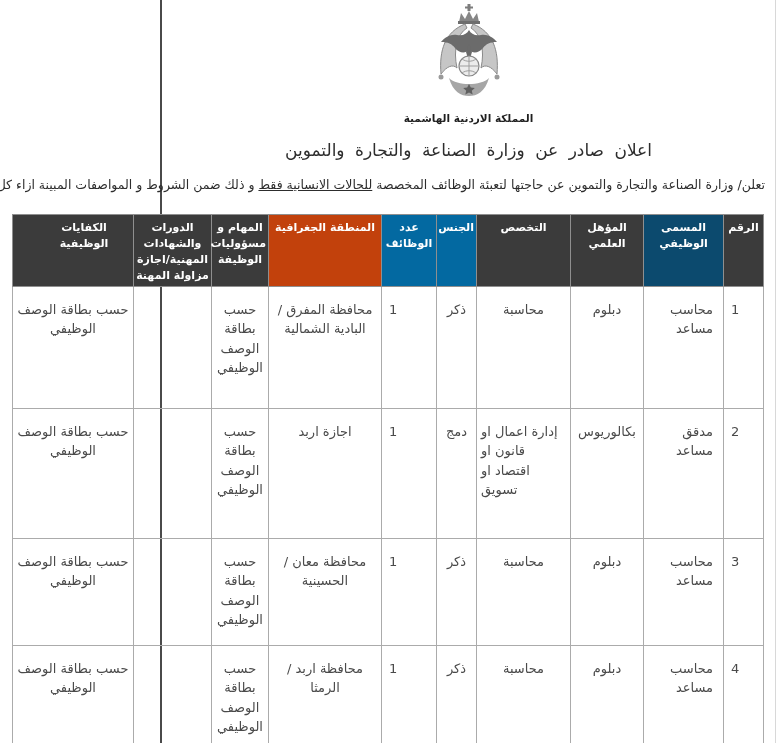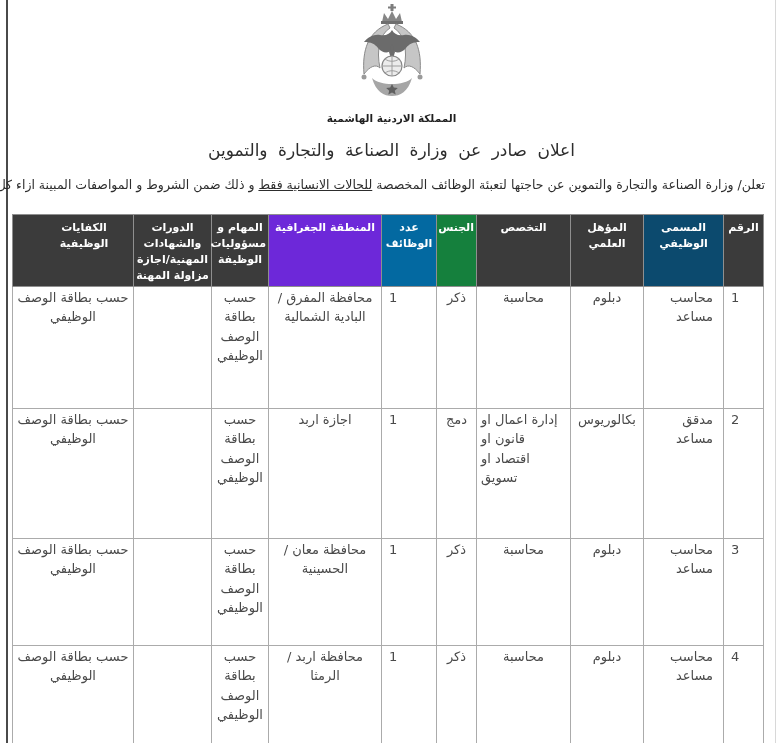--- a/index.html
+++ b/index.html
@@ -1,21 +1,21 @@
 <!DOCTYPE html>
 <html lang="ar" dir="rtl"><head>
 <meta charset="utf-8">
 <style>
   html,body{margin:0;padding:0;}
   body{
     width:776px;height:743px;overflow:hidden;background:#ffffff;
     font-family:"DejaVu Sans",sans-serif;color:#2b2b2b;direction:rtl;
   }
   .page{
-    position:relative;width:770px;height:743px;margin-left:3px;
+    position:relative;width:616px;height:743px;margin-left:3px;
     border-left:2px solid #4a4a4a;border-right:1px solid #d8d8d8;
     box-sizing:border-box;background:#fff;
   }
   .emblem-wrap{width:100%;text-align:center;padding-top:4px;}
   .emblem-caption{
     text-align:center;font-size:10.5px;font-weight:bold;color:#1f1f1f;
     letter-spacing:-0.5px;margin-top:4px;
   }
   .doc-title{
     text-align:center;font-size:17px;color:#2d2d2d;margin-top:16px;
@@ -30,21 +30,21 @@
     direction:rtl;border-collapse:collapse;table-layout:fixed;
     width:751px;margin:22px 11px 0 11px;
   }
   table.jobs th{
     background:#3b3b3b;color:#ffffff;font-size:11px;font-weight:bold;
     border:1px solid #8f8f8f;vertical-align:top;text-align:center;
     padding:5px 2px 2px 2px;height:62px;box-sizing:border-box;line-height:1.45;
   }
   table.jobs td{
     border:1px solid #ababab;vertical-align:top;font-size:13px;color:#4a4a4a;
-    text-align:center;padding:1px 4px 4px 4px;box-sizing:border-box;line-height:1.5;
+    text-align:center;padding:13px 4px 4px 4px;box-sizing:border-box;line-height:1.5;
     overflow:hidden;
   }
   
   col.c1{width:40px} col.c2{width:80px} col.c3{width:73px} col.c4{width:94px}
   col.c5{width:40px} col.c6{width:55px} col.c7{width:113px} col.c8{width:57px}
   col.c9{width:78px} col.c10{width:121px}
   table.jobs td:nth-child(1){text-align:left;padding-left:7px;}
   table.jobs td:nth-child(2){text-align:right;padding-right:10px;}
   table.jobs td:nth-child(6){text-align:left;padding-left:7px;}
   table.jobs td.align-start{text-align:left;padding-right:8px;}
@@ -95,23 +95,23 @@
         <col class="c8">
         <col class="c9">
         <col class="c10">
     </colgroup>
     <thead>
       <tr id="header-row">
           <th style="background: rgb(59, 59, 59); color: rgb(255, 255, 255); margin-left: 41px;">الرقم</th>
           <th style="background: #0c4a6e; color: rgb(255, 255, 255);">المسمى الوظيفي</th>
           <th style="background: rgb(59, 59, 59); color: rgb(255, 255, 255);">المؤهل العلمي</th>
           <th style="background: rgb(59, 59, 59); color: rgb(255, 255, 255);">التخصص</th>
-          <th style="background: #15803d; color: rgb(255, 255, 255);">الجنس</th>
+          <th style="background: #0369a1; color: rgb(255, 255, 255);">الجنس</th>
           <th style="background: #0369a1; color: rgb(255, 255, 255);">عدد الوظائف</th>
-          <th style="background: #6d28d9; color: rgb(255, 255, 255);">المنطقة الجغرافية</th>
+          <th style="background: #c2410c; color: rgb(255, 255, 255);">المنطقة الجغرافية</th>
           <th style="background: rgb(59, 59, 59); color: rgb(255, 255, 255); margin-top: 21px;">المهام و مسؤوليات الوظيفة</th>
           <th style="background: rgb(59, 59, 59); color: rgb(255, 255, 255);">الدورات والشهادات المهنية/اجازة مزاولة المهنة</th>
           <th style="background: rgb(59, 59, 59); color: rgb(255, 255, 255); padding-left: 24px;">الكفايات الوظيفية</th>
         </tr>
     </thead>
     <tbody id="table-body">
         <tr>
           <td>1</td>
           <td>محاسب مساعد</td>
           <td>دبلوم</td>

